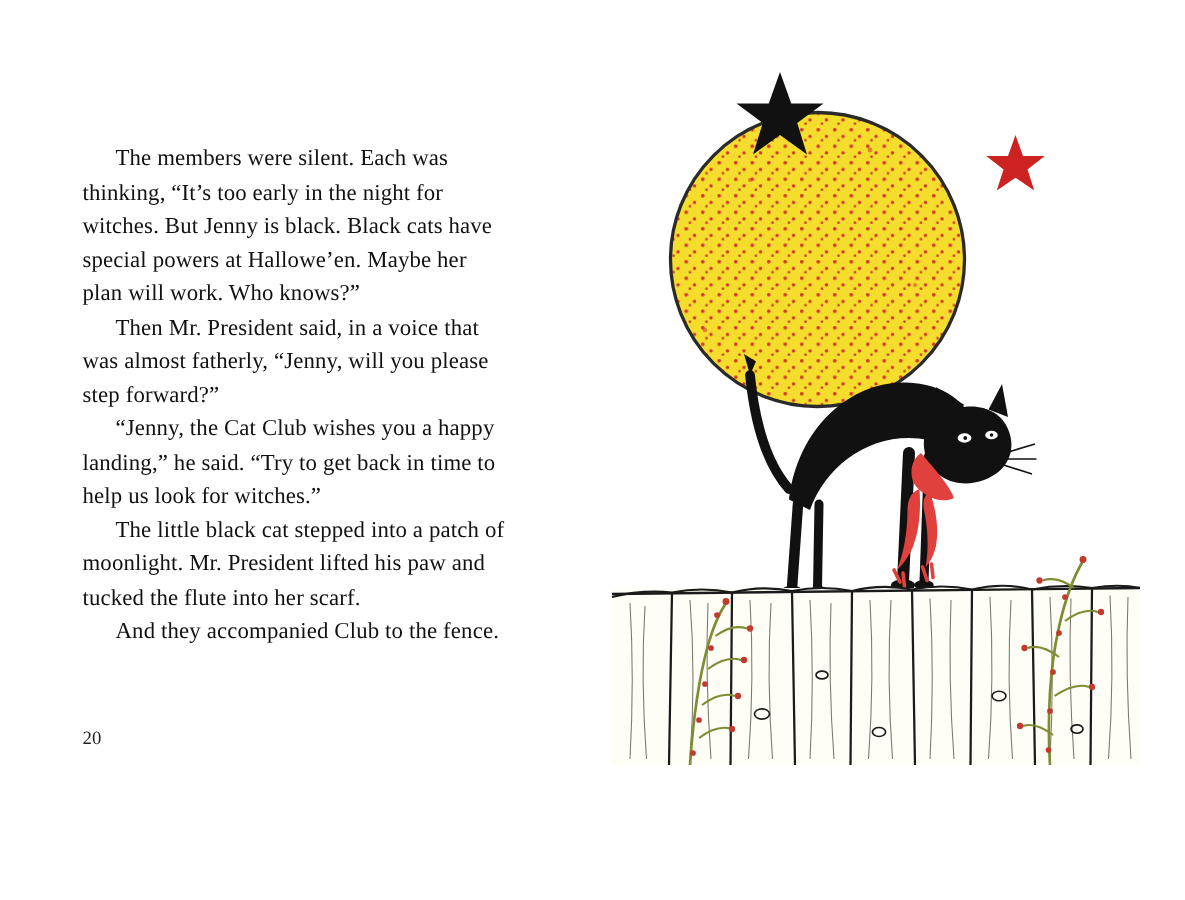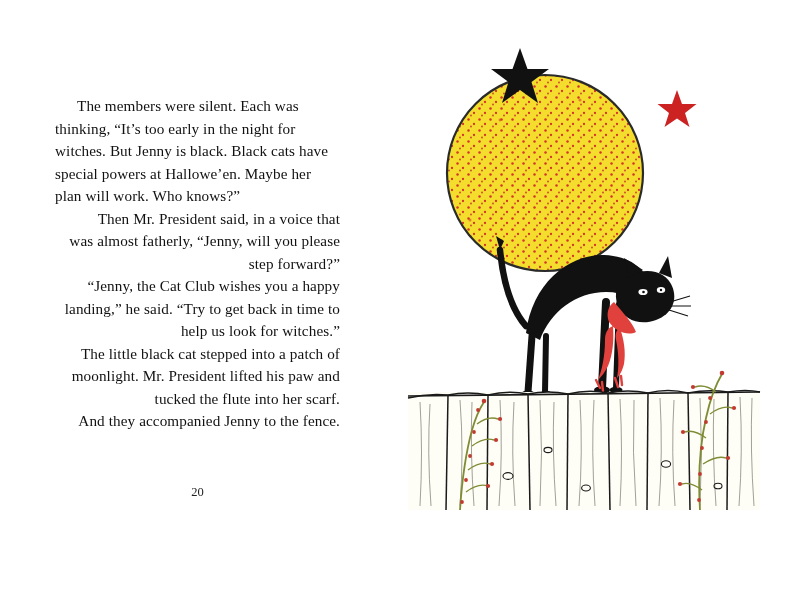--- a/index.html
+++ b/index.html
@@ -30,28 +30,26 @@
   .para {
     margin: 0;
     font-size: 15.2px;
     line-height: 1.48;
     text-indent: 22px;
     text-align: left;
     letter-spacing: 0.1px;
   }
   .para + .para {
     margin-top: 0px;
-    text-align: right;
   }
   .folio {
     position: absolute;
     left: 55px;
     top: 485px;
     width: 285px;
-    text-align: center;
     font-size: 12.5px;
     color: #222;
   }
   
   .illustration {
     position: absolute;
     left: 400px;
     top: 40px;
     width: 370px;
     height: 500px;
@@ -63,21 +61,21 @@
 </head>
 <body>
 
 <div class="page">
 
   <div class="text-column">
     <p class="para">The members were silent. Each was thinking, “It’s too early in the night for witches. But Jenny is black. Black cats have special powers at Hallowe’en. Maybe her plan will work. Who knows?”</p>
     <p class="para">Then Mr. President said, in a voice that was almost fatherly, “Jenny, will you please step forward?”</p>
     <p class="para">“Jenny, the Cat Club wishes you a happy landing,” he said. “Try to get back in time to help us look for witches.”</p>
     <p class="para">The little black cat stepped into a patch of moonlight. Mr. President lifted his paw and tucked the flute into her scarf.</p>
-    <p class="para">And they accompanied Jenny to the fence.</p>
+    <p class="para">And they accompanied Club to the fence.</p>
   </div>
 
   <div class="folio">20</div>
 
   <div class="illustration">
     <svg class="illus-svg" width="370" height="500" viewBox="0 0 370 500" xmlns="http://www.w3.org/2000/svg">
 
       <defs>
         <pattern id="speckle" width="11" height="11" patternUnits="userSpaceOnUse">
           <rect width="11" height="11" fill="#f5dd2e"></rect>

